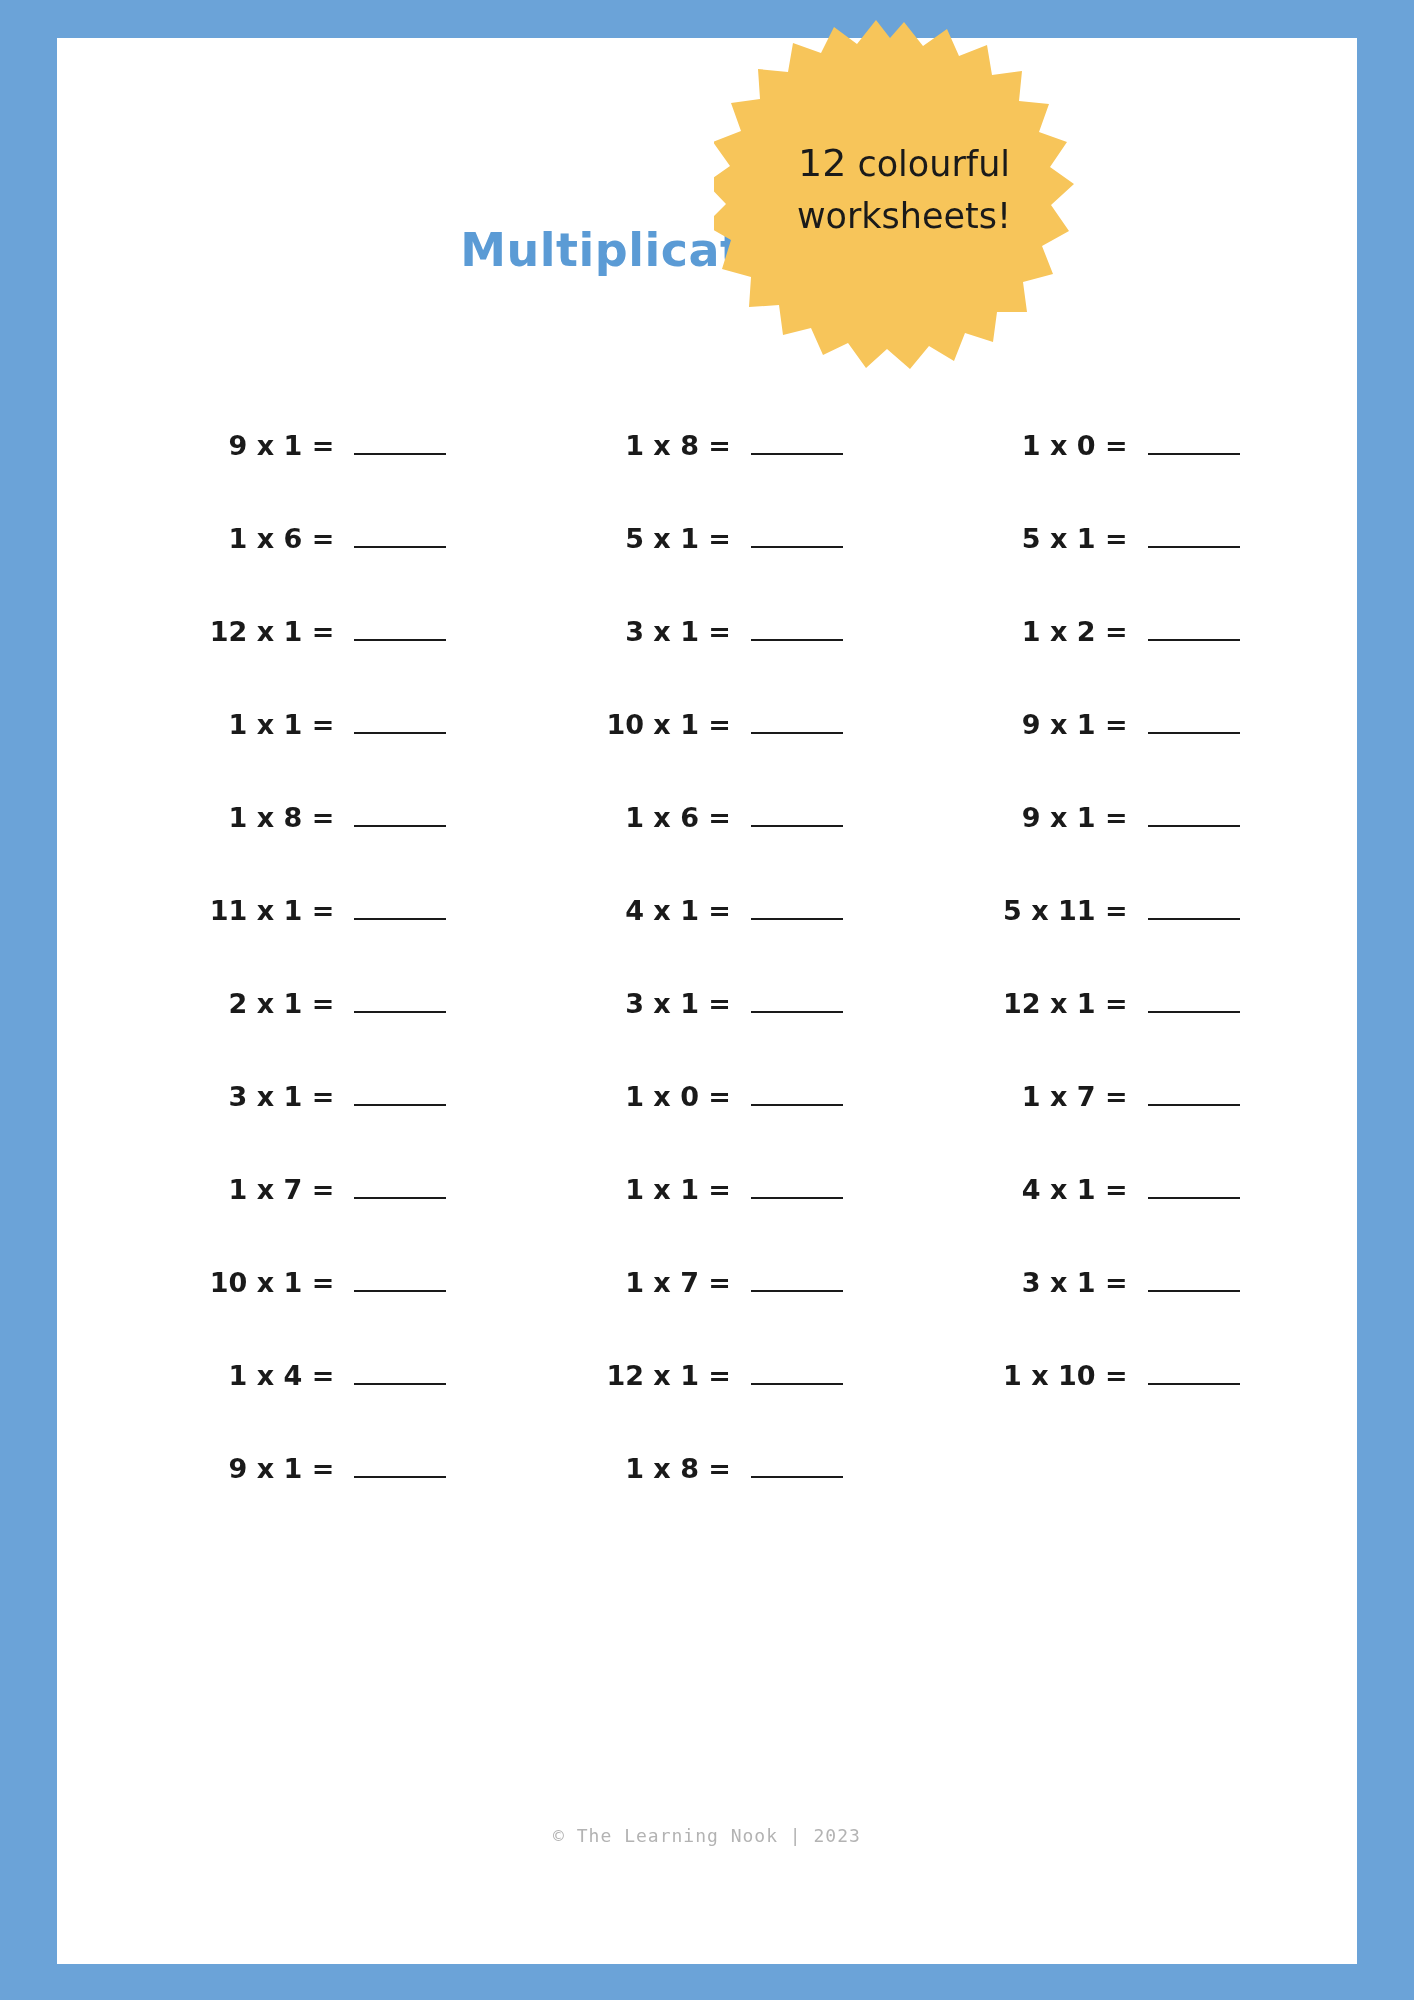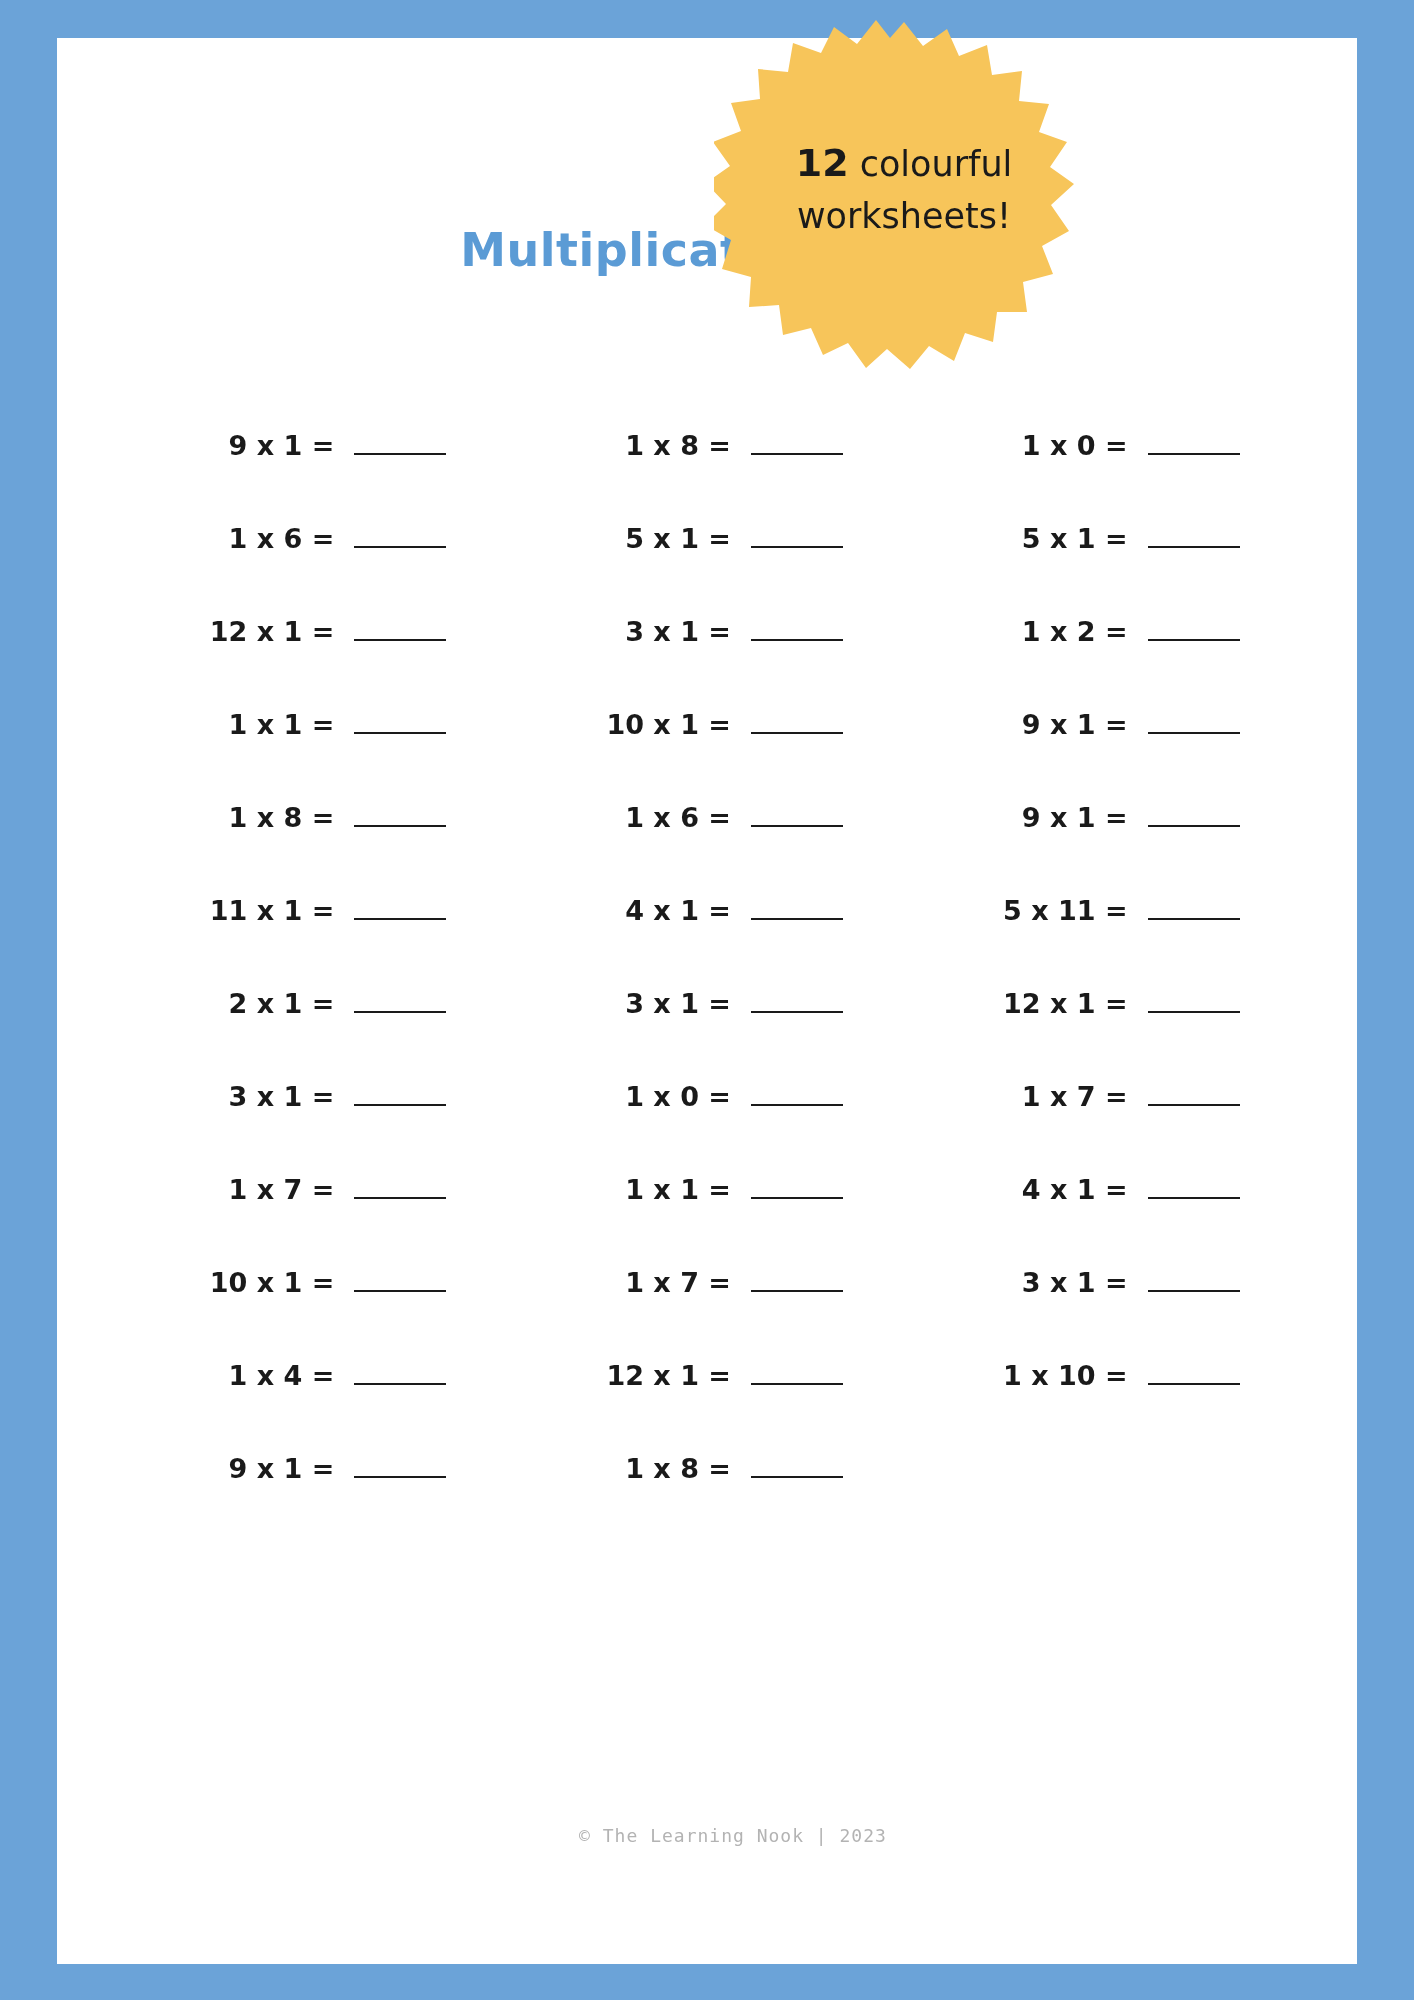--- a/index.html
+++ b/index.html
@@ -124,21 +124,20 @@
   .footer {
     position: absolute;
     left: 0;
     bottom: 118px;
     width: 100%;
     text-align: center;
     font-family: "DejaVu Sans Mono", monospace;
     font-size: 18px;
     color: #b3b3b3;
     letter-spacing: 1px;
-    margin-left: 26px;
   }
 
   
   .badge {
     position: absolute;
     left: 714px;
     top: 18px;
     width: 380px;
     height: 380px;
   }
@@ -151,21 +150,21 @@
     position: absolute;
     left: 0;
     top: 118px;
     width: 380px;
     text-align: center;
     font-size: 35px;
     color: #1a1a1a;
     line-height: 1.45;
   }
   .badge-text .num {
-    font-weight: bold;
+    font-weight: normal;
     font-size: 38px;
   }
 </style>
 </head>
 <body>
 
 <div class="page-frame">
   <div class="sheet">
 
 

